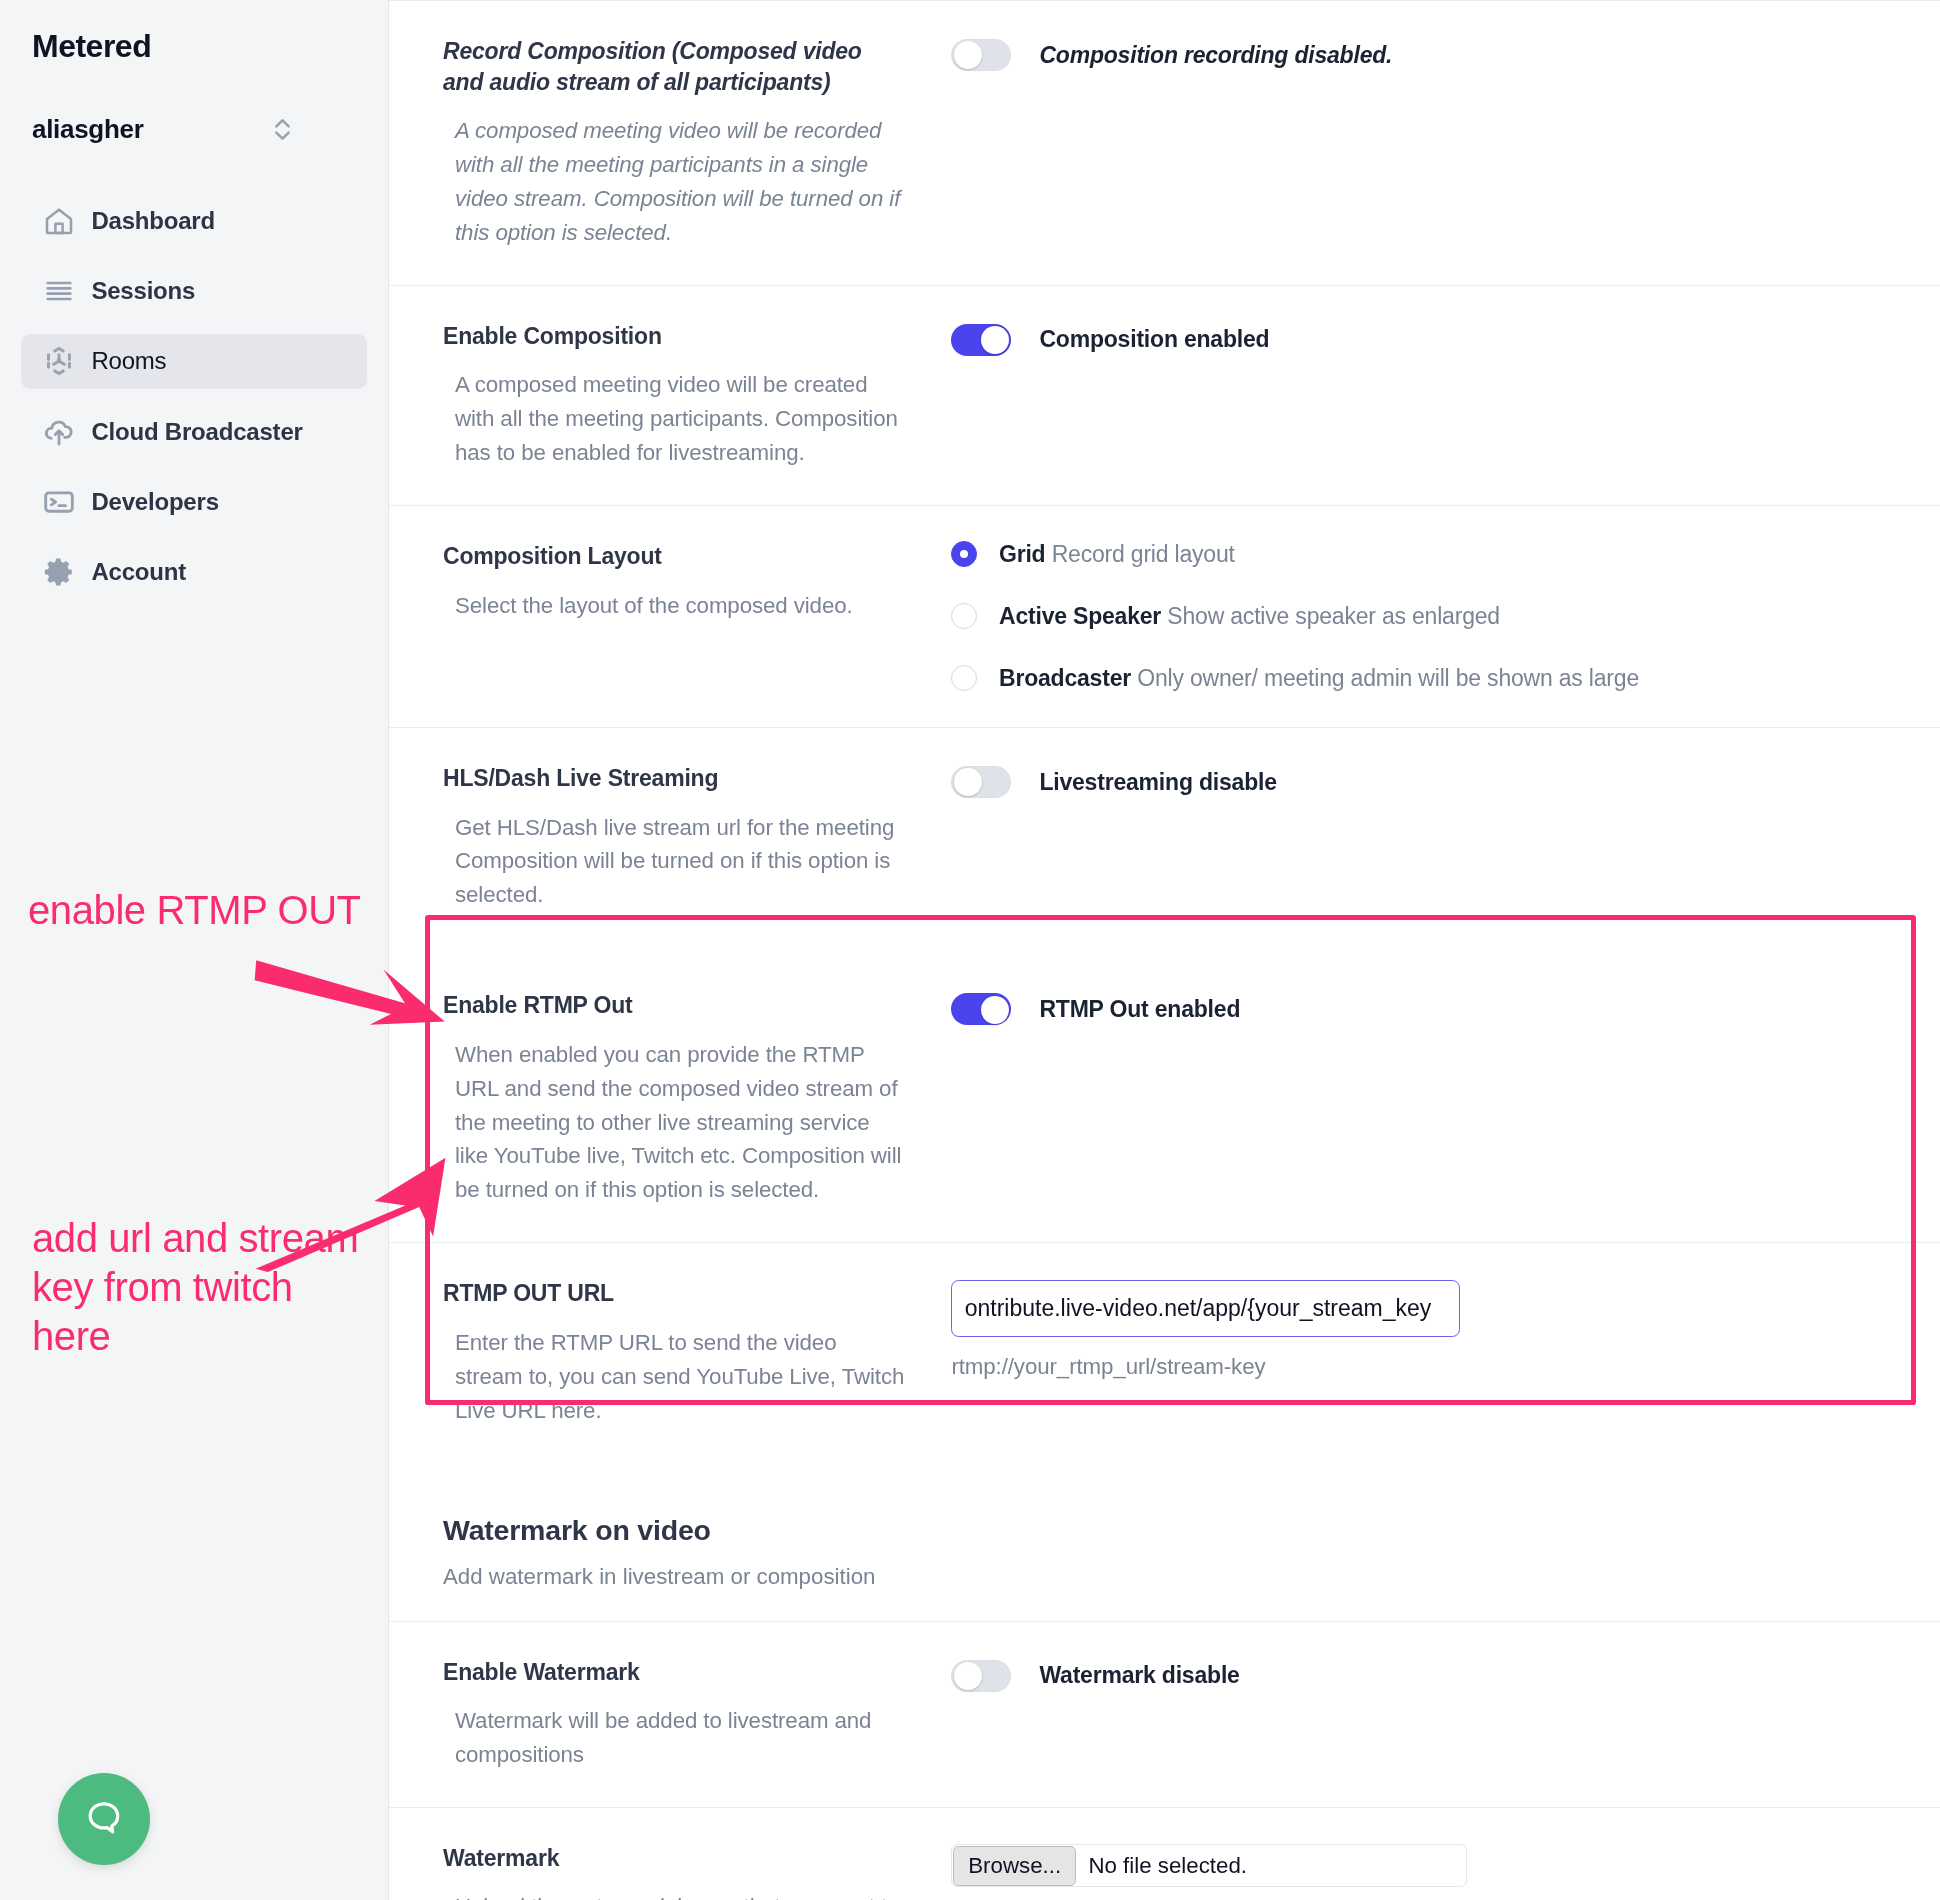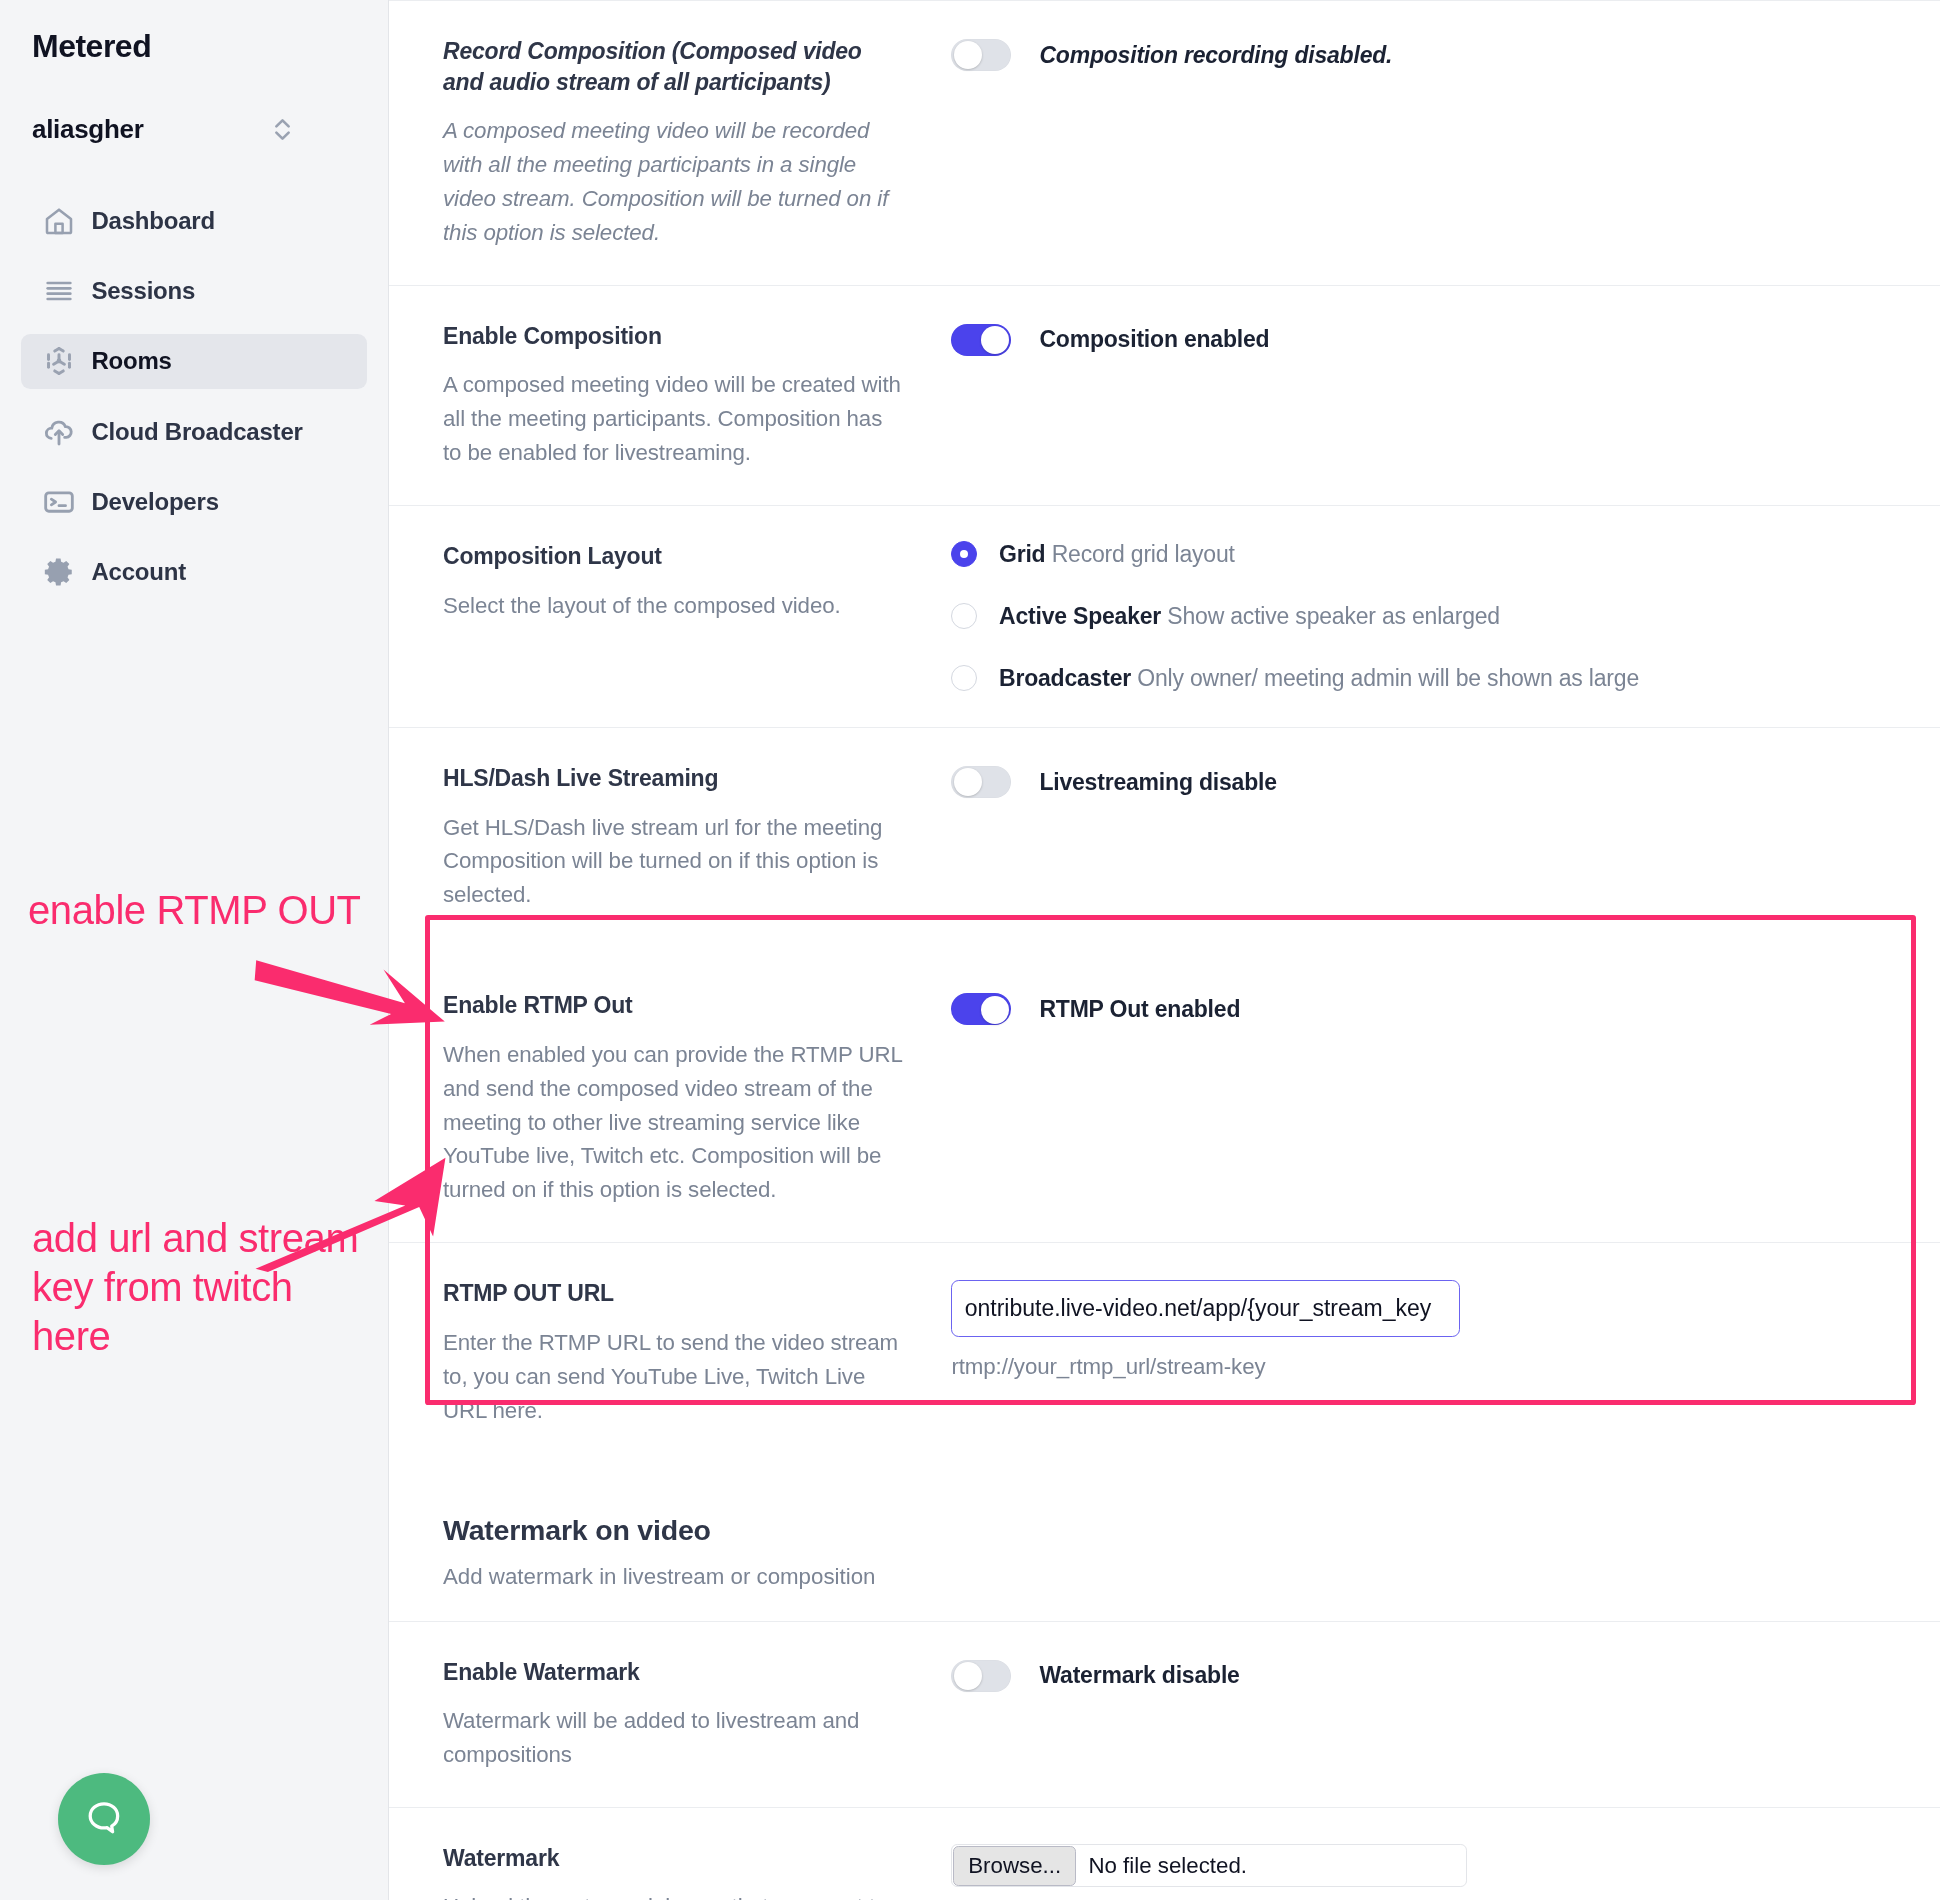--- a/index.html
+++ b/index.html
@@ -74,21 +74,21 @@
     justify-content: center;
     margin-right: 15.4px;
     color: #97a0b0;
   }
   .nav-label {
     font-size: 24px;
     font-weight: 600;
     color: #2d3446;
     letter-spacing: -0.2px;
   }
-  .nav-item.active .nav-label { color: #101322; font-weight: 700; }
+  .nav-item.active .nav-label { color: #101322; font-weight: 400; }
 
   .chat-bubble {
     position: absolute;
     left: 58px;
     bottom: 35px;
     width: 92px;
     height: 92px;
     border-radius: 46px;
     background: #4dba7f;
     display: flex;
@@ -121,20 +121,21 @@
     color: #2f3648;
     line-height: 1.33;
     letter-spacing: -0.2px;
   }
   .row-desc {
     font-size: 22.3px;
     color: #7b8494;
     line-height: 1.52;
     margin-top: 17px;
     letter-spacing: -0.1px;
+    margin-left: 12px;
   }
 
   
   .toggle-line { display: flex; align-items: center; padding-top: 3.1px; }
   .toggle {
     width: 60px;
     height: 32px;
     border-radius: 16px;
     position: relative;
     flex: 0 0 60px;

